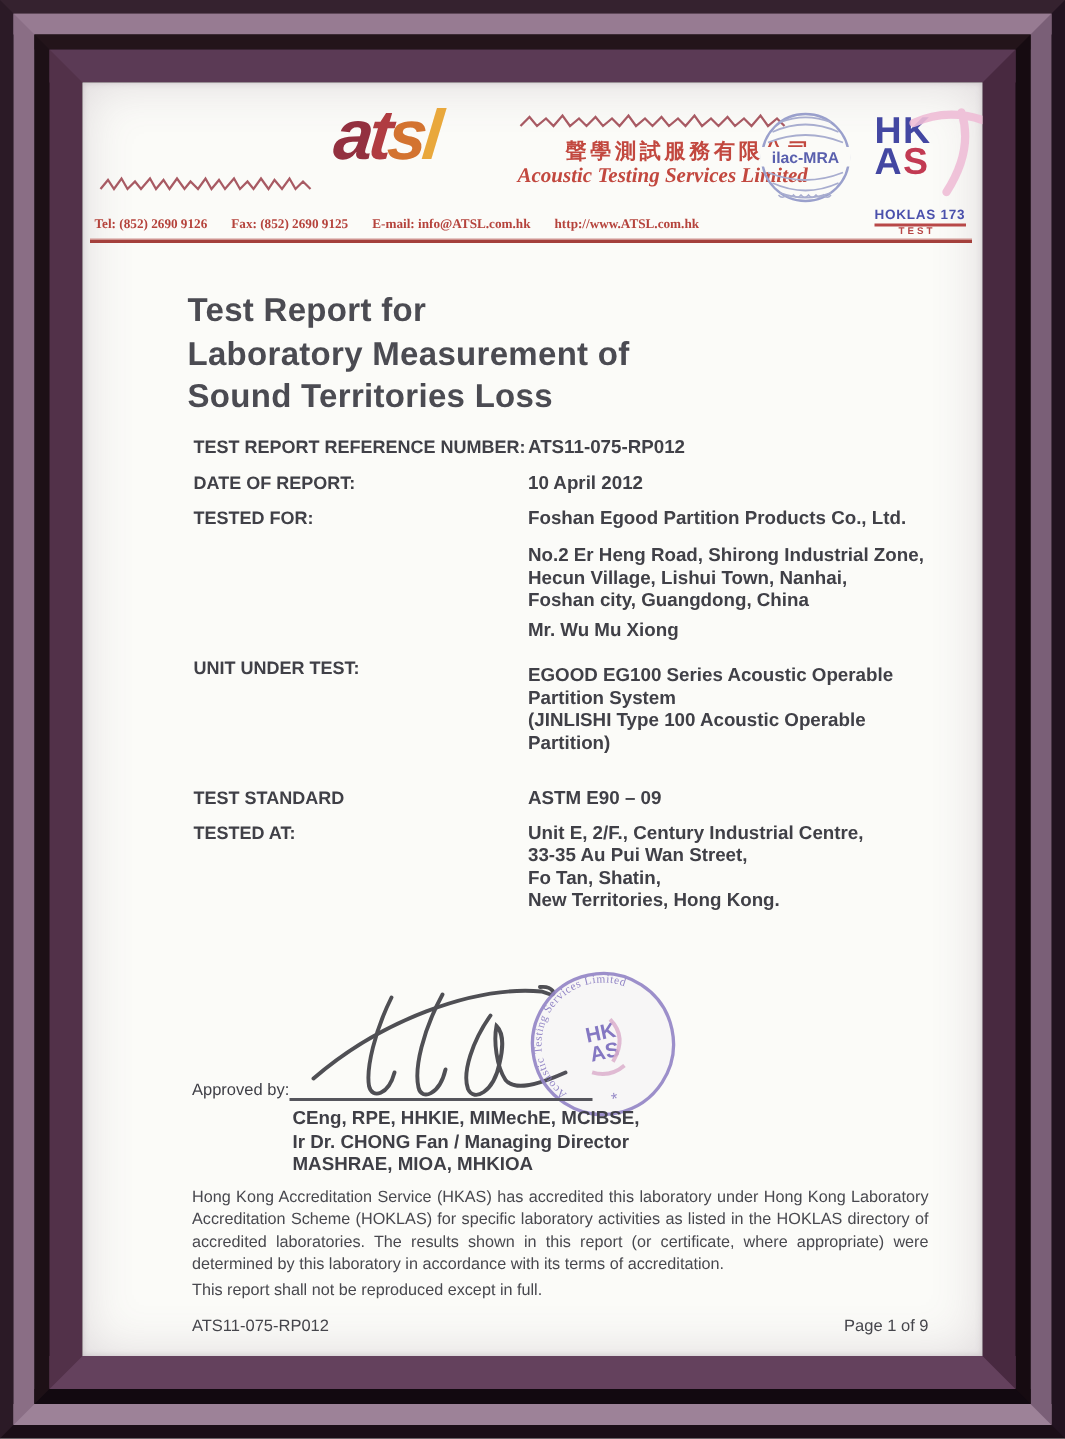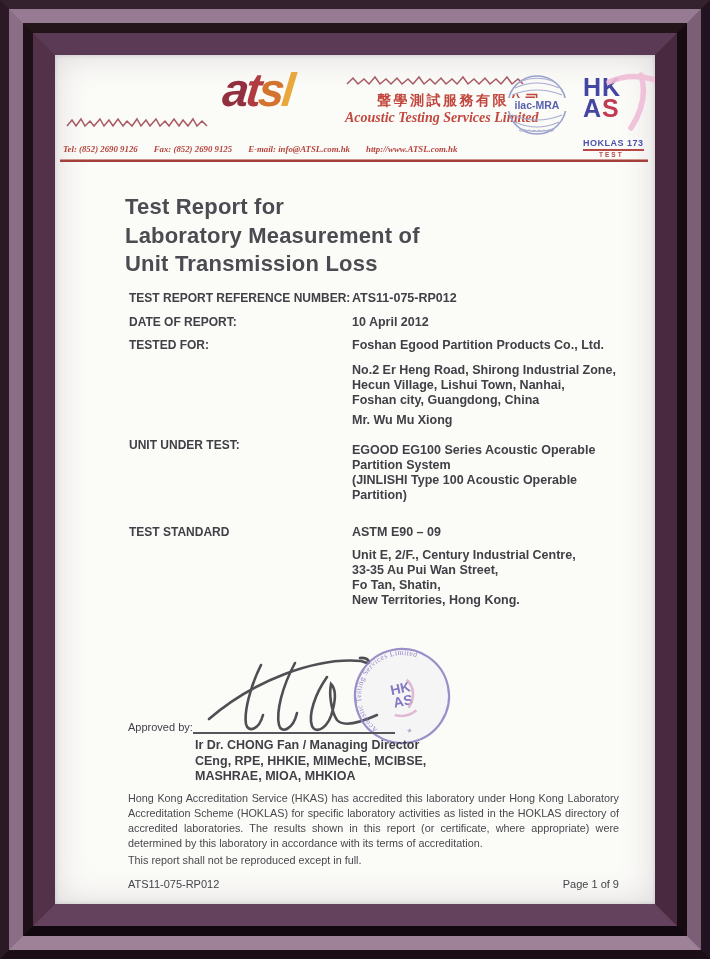--- a/index.html
+++ b/index.html
@@ -26,21 +26,21 @@
   .atsl-logo {
     position:absolute; left:168px; top:8px;
     font-size:47px; font-weight:bold; font-style:italic;
     letter-spacing:-3px; line-height:54px; transform:skewX(-6deg);
   }
   .l-a{color:#93303f}.l-t{color:#b03c41}.l-s{color:#d37330}.l-l{color:#e9a83c}
   .hdr-right { position:absolute; left:290px; top:20px; width:230px; }
   .zh-name { margin-top:4px; font-size:14px; font-weight:bold; color:#c2483f; letter-spacing:2.5px; white-space:nowrap;margin-left:32px; }
   .en-name { font-size:14px; font-style:italic; font-weight:bold; color:#c2483f; font-family:"Liberation Serif", serif; white-space:nowrap; }
   .addr-line { position:absolute; left:8px; top:74px; font-size:8.8px; font-weight:bold; color:#b5433c; font-family:"Liberation Serif", serif; white-space:nowrap; }
-  .contact-line { position:absolute; left:8px; top:89px; display:flex; gap:16px; font-size:8.8px; font-weight:bold; color:#b5433c; font-family:"Liberation Serif", serif; white-space:nowrap;font-style:italic; }
+  .contact-line { position:absolute; left:8px; top:89px; display:flex; gap:16px; font-size:8.8px; font-weight:bold; color:#b5433c; font-family:"Liberation Serif", serif; white-space:nowrap; }
   .red-rule { position:absolute; left:5px; top:104px; width:588px; height:3px; border-top:1px solid #cf9490; border-bottom:2px solid #a4403c; }
   .ilac-logo { position:absolute; left:450px; top:18px; }
   .hkas-logo { position:absolute; left:528px; top:22px; width:78px; }
   .hkas-letters { position:relative; font-size:25px; font-weight:bold; color:#4347a2; line-height:21px; letter-spacing:1px; width:50px; }
   .hkas-s { color:#c23a52; }
   .hkas-t-svg { position:absolute; left:20px; top:-7px; }
   .hoklas { margin-top:19px; font-size:9px; font-weight:bold; color:#4a50ac; border-bottom:2px solid #b84848; display:inline-block; padding-bottom:1px; letter-spacing:.5px; }
   .hoklas-test { font-size:6.5px; font-weight:bold; color:#b84848; letter-spacing:2px; margin-left:16px; }
   
   .report-title { position:absolute; left:70px; top:138px; font-size:22px; font-weight:bold; color:#4b4b52; line-height:28.5px; letter-spacing:.2px; }
@@ -106,21 +106,21 @@
         <span>Tel: (852) 2690 9126</span>
         <span>Fax: (852) 2690 9125</span>
         <span>E-mail: info@ATSL.com.hk</span>
         <span>http://www.ATSL.com.hk</span>
       </div>
       <div class="red-rule"></div>
 
       <div class="report-title">
         <div>Test Report for</div>
         <div>Laboratory Measurement of</div>
-        <div>Unit Transmission Loss</div>
+        <div>Sound Territories Loss</div>
       </div>
 
       <div class="flabel" style="top:236px">TEST REPORT REFERENCE NUMBER:</div>
       <div class="fvalue" style="top:236px">ATS11-075-RP012</div>
 
       <div class="flabel" style="top:260px">DATE OF REPORT:</div>
       <div class="fvalue" style="top:260px">10 April 2012</div>
 
       <div class="flabel" style="top:283px">TESTED FOR:</div>
       <div class="fvalue" style="top:283px">Foshan Egood Partition Products Co., Ltd.</div>
@@ -133,20 +133,21 @@
 
       <div class="flabel" style="top:383px">UNIT UNDER TEST:</div>
       <div class="fvalue" style="top:388px">EGOOD EG100 Series Acoustic Operable
 Partition System
 (JINLISHI Type 100 Acoustic Operable
 Partition)</div>
 
       <div class="flabel" style="top:470px">TEST STANDARD</div>
       <div class="fvalue" style="top:470px">ASTM E90 – 09</div>
 
+      <div class="flabel" style="top:493px">TESTED AT:</div>
       <div class="fvalue" style="top:493px">Unit E, 2/F., Century Industrial Centre,
 33-35 Au Pui Wan Street,
 Fo Tan, Shatin,
 New Territories, Hong Kong.</div>
 
       <svg class="sig-svg" width="190" height="95" viewBox="0 0 190 95">
         <g fill="none" stroke="#3c3c42" stroke-width="2.6" stroke-linecap="round" opacity="0.9">
           <path d="M6,74 C50,36 112,12 158,16 l6,2 c4,1 2,-6 -7,-5"></path>
           <path d="M58,20 C47,42 41,67 43,79 C45,88 56,85 60,70"></path>
           <path d="M92,18 C79,42 73,67 76,80 C78,89 90,85 94,68"></path>
@@ -164,22 +165,22 @@
           <text x="55" y="96" text-anchor="middle" font-size="11" fill="#8a7cc2">*</text>
           <text x="55" y="52" text-anchor="middle" font-family="Liberation Sans, sans-serif" font-size="14" font-weight="bold" fill="#7a6cbd">HK</text>
           <text x="55" y="65" text-anchor="middle" font-family="Liberation Sans, sans-serif" font-size="14" font-weight="bold" fill="#7a6cbd">AS</text>
           <path d="M63,40 q9,14 -4,28 M44,72 q11,6 22,0" fill="none" stroke="#d8a8c8" stroke-width="2.6" opacity="0.85"></path>
         </g>
       </svg>
 
       <div class="approved-by">Approved by:</div>
       <div class="sig-line"></div>
       <div class="approver">
+        <div>CEng, RPE, HHKIE, MIMechE, MCIBSE,</div>
         <div>Ir Dr. CHONG Fan / Managing Director</div>
-        <div>CEng, RPE, HHKIE, MIMechE, MCIBSE,</div>
         <div>MASHRAE, MIOA, MHKIOA</div>
       </div>
 
       <div class="accreditation">Hong Kong Accreditation Service (HKAS) has accredited this laboratory under Hong Kong Laboratory Accreditation Scheme (HOKLAS) for specific laboratory activities as listed in the HOKLAS directory of accredited laboratories. The results shown in this report (or certificate, where appropriate) were determined by this laboratory in accordance with its terms of accreditation.</div>
       <div class="repro-note">This report shall not be reproduced except in full.</div>
       <div class="bottom-row">
         <span>ATS11-075-RP012</span>
         <span>Page 1 of 9</span>
       </div>
 

